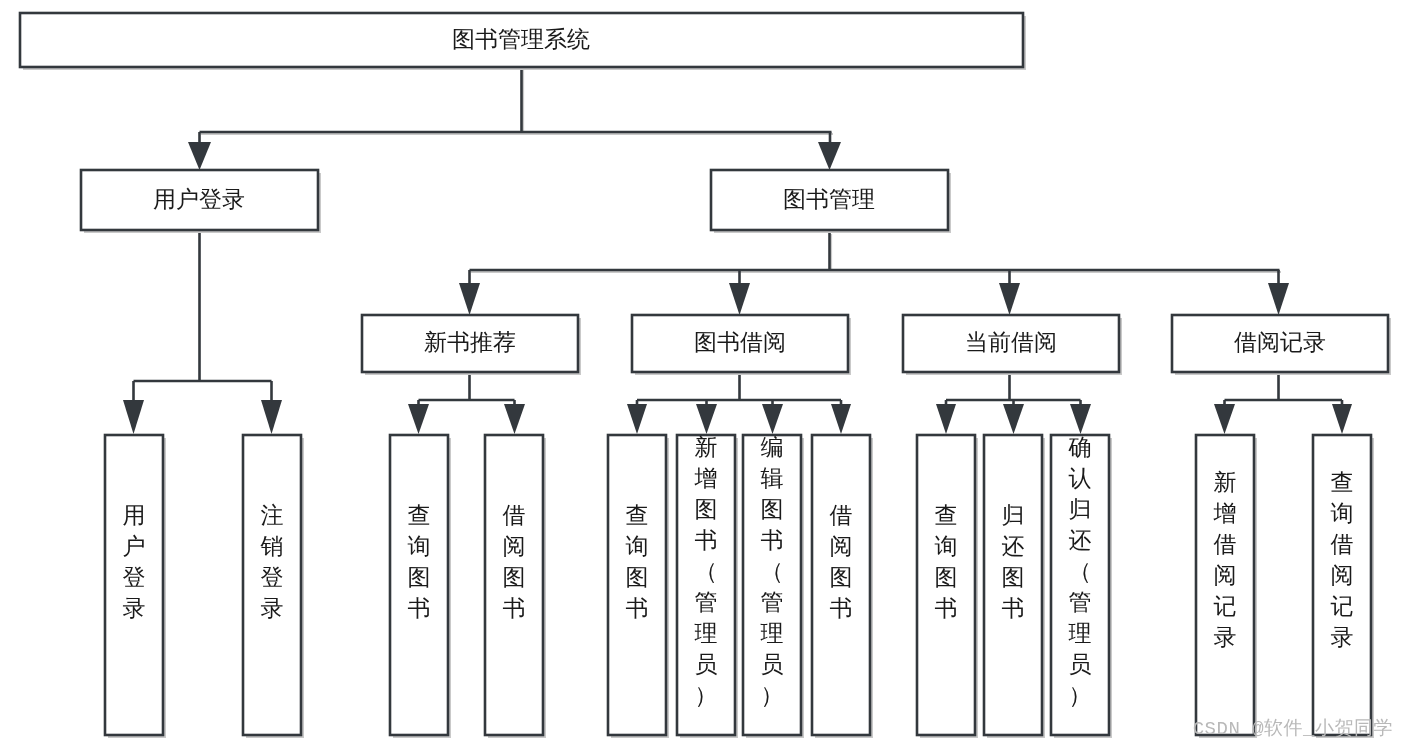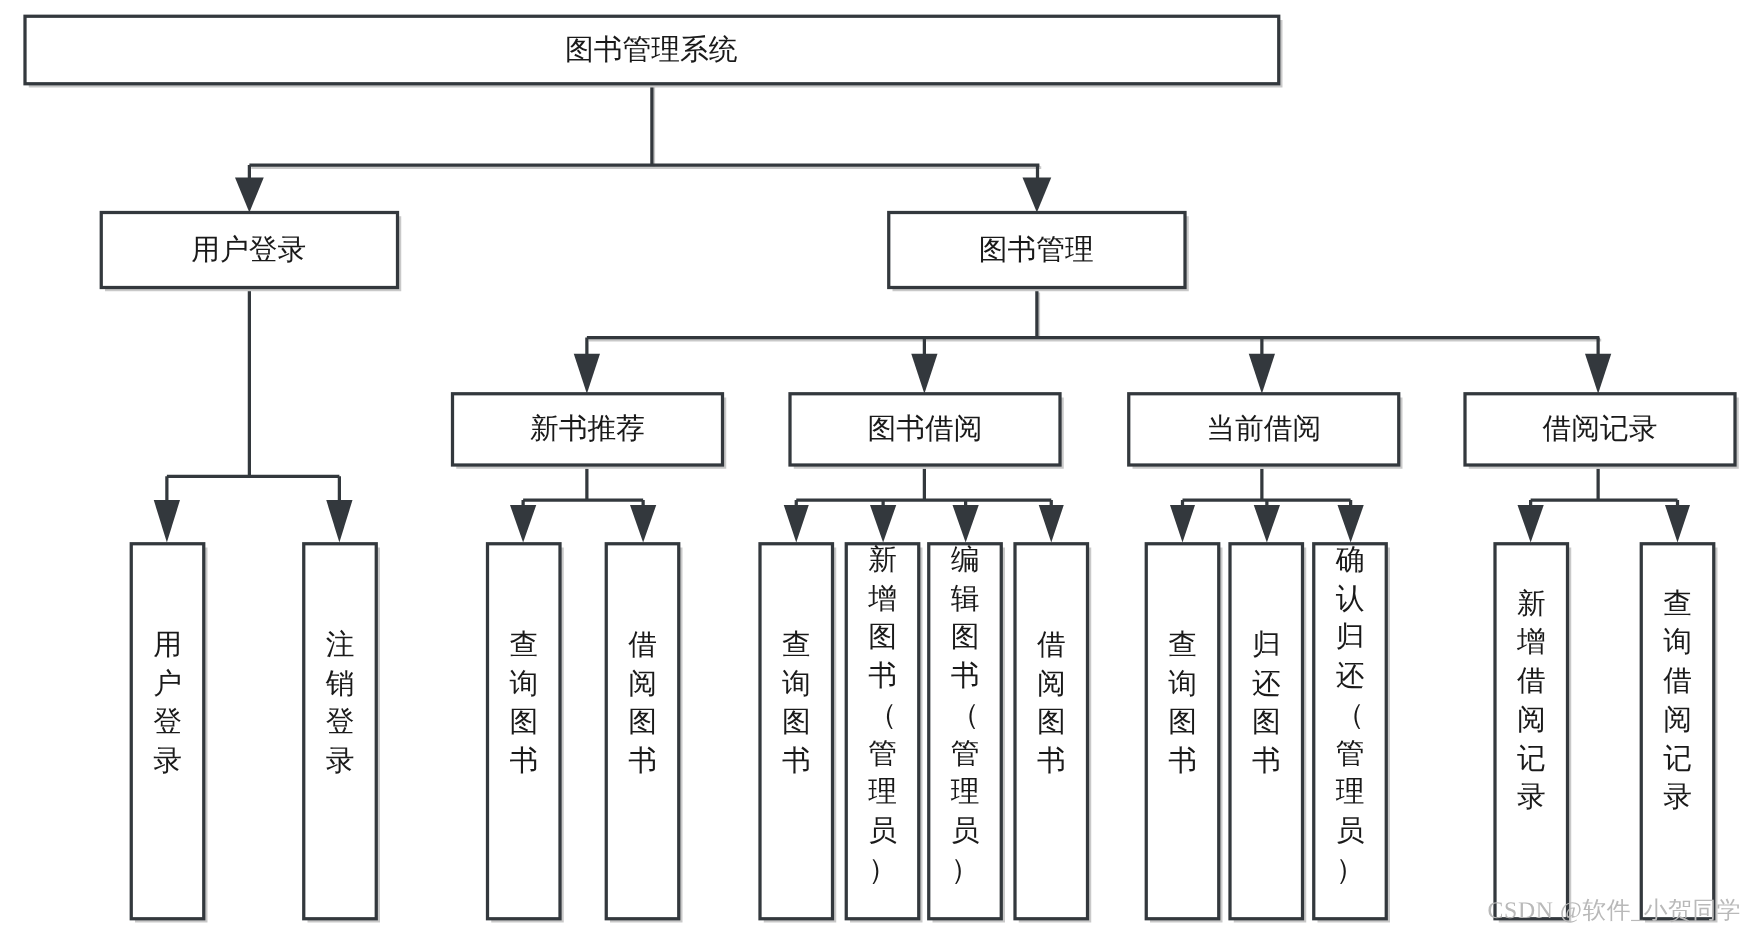--- a/index.html
+++ b/index.html
@@ -59,21 +59,21 @@
   .node-label-v {
     font-family: "Liberation Sans", "DejaVu Sans", sans-serif;
     font-size: 23px;
     fill: #1a1a1a;
     text-anchor: middle;
   }
   .watermark {
     position: absolute;
     right: 12px;
     bottom: 6px;
-    font-family: Liberation Serif, serif;
+    font-family: Liberation Mono, monospace;
     font-size: 19px;
     color: #b9b9b9;
     letter-spacing: 0.5px;
     white-space: nowrap;
     user-select: none;
   }
 </style>
 </head>
 <body>
 

